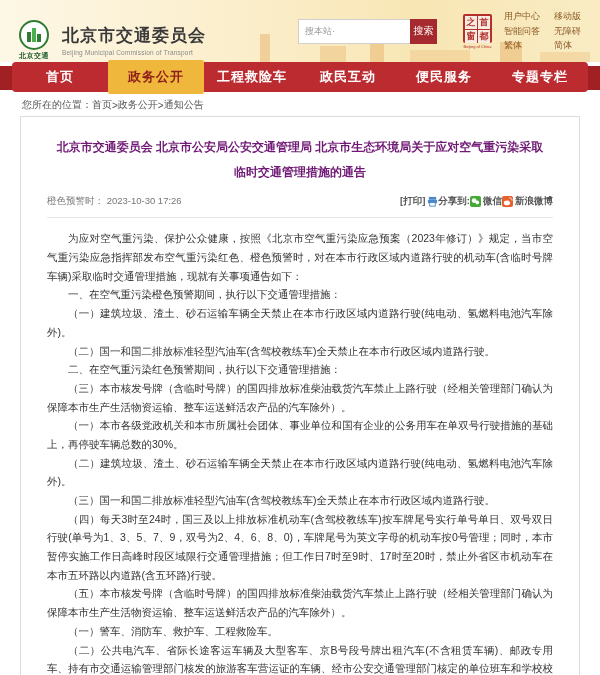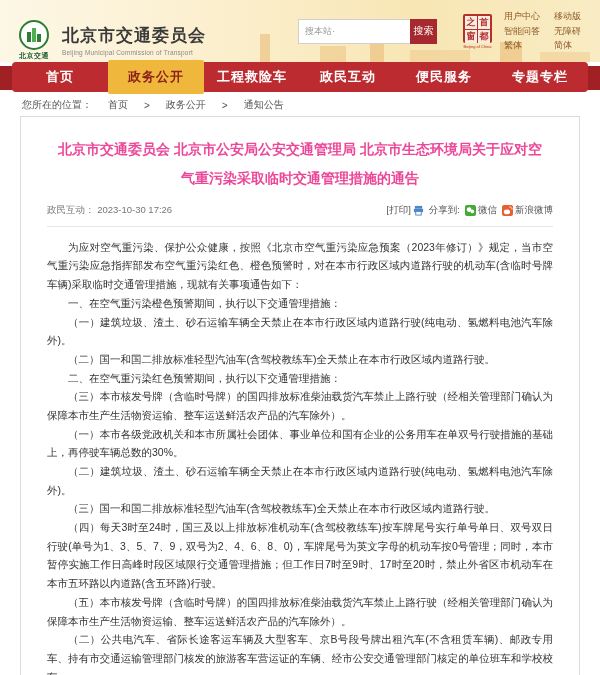--- a/index.html
+++ b/index.html
@@ -52,31 +52,31 @@
   .nav-backdrop { position:absolute; left:0; right:0; top:4px; height:24px; background:#a02024; }
   .nav-bar { position:absolute; left:12px; right:12px; top:0; height:30px; background:#bb2b30;
     border-radius:4px; display:flex; }
   .nav-tab { flex:1; display:flex; align-items:center; justify-content:center;
     color:#fff; font-size:13px; font-weight:bold; letter-spacing:1px; cursor:pointer; }
   .nav-tab.active { background:#efb73c; color:#8d1f1c; border-radius:2px;
     margin:-2px 0; height:34px; align-self:center; }
 
   
   .breadcrumb { height:22px; display:flex; align-items:center; padding-left:22px;
-    font-size:10px; color:#555; gap:16px; }
+    font-size:10px; color:#555; gap:0; }
   .breadcrumb a { color:#555; text-decoration:none; cursor:pointer; }
 
   
   .content-box { position:relative; margin:0 20px; min-height:558px;
     background:#fff; border:1px solid #dcdcdc; padding:18px 26px 26px; }
-  .doc-title { text-align:center; font-size:14px; font-weight:bold; color:#ec4899;
+  .doc-title { text-align:center; font-size:12px; font-weight:bold; color:#701a75;
     line-height:2.1; padding:0 8px; }
   .meta-row { display:flex; justify-content:space-between; align-items:center;
     margin-top:10px; font-size:9.5px; color:#777; }
-  .meta-right { display:flex; align-items:center; gap:5px; color:#555; }
+  .meta-right { display:flex; align-items:center; color:#555;font-weight:bold; }
   .meta-right .ico { display:inline-flex; width:11px; height:11px; border-radius:2px;
     align-items:center; justify-content:center; }
   .ico-print { color:#4a86c8; }
   .ico-wechat { background:#45a935; }
   .ico-weibo { background:#e6602e; }
   .ico svg { width:100%; height:100%; }
   .print-link, .share-item { cursor:pointer; display:inline-flex; align-items:center; gap:2px; }
   .meta-divider { border-bottom:1px solid #e7e7e7; margin-top:9px; }
 
   .doc-body { margin-top:11px; font-size:10.5px; color:#333; line-height:1.78;
@@ -167,21 +167,21 @@
   <a>政务公开</a>
   <span>&gt;</span>
   <a>通知公告</a>
 </div>
 
 <div class="content-box">
   <h1 class="doc-title">北京市交通委员会 北京市公安局公安交通管理局 北京市生态环境局关于应对空气重污染采取临时交通管理措施的通告</h1>
 
   <div class="meta-row">
     <div>
-      <span>政民互动：</span>
+      <span>橙色预警时：</span>
       <span>2023-10-30 17:26</span>
     </div>
     <div class="meta-right">
       <span class="print-link">
         <span>[打印]</span>
         <span class="ico ico-print">
           <svg viewBox="0 0 12 12">
               <rect x="2" y="1" width="8" height="3" fill="currentColor"></rect>
               <rect x="1" y="4" width="10" height="4" rx="1" fill="currentColor"></rect>
               <rect x="3" y="7" width="6" height="4" fill="#fff" stroke="currentColor" stroke-width="1"></rect>
@@ -218,16 +218,17 @@
       <p>一、在空气重污染橙色预警期间，执行以下交通管理措施：</p>
       <p>（一）建筑垃圾、渣土、砂石运输车辆全天禁止在本市行政区域内道路行驶(纯电动、氢燃料电池汽车除外)。</p>
       <p>（二）国一和国二排放标准轻型汽油车(含驾校教练车)全天禁止在本市行政区域内道路行驶。</p>
       <p>二、在空气重污染红色预警期间，执行以下交通管理措施：</p>
       <p>（三）本市核发号牌（含临时号牌）的国四排放标准柴油载货汽车禁止上路行驶（经相关管理部门确认为保障本市生产生活物资运输、整车运送鲜活农产品的汽车除外）。</p>
       <p>（一）本市各级党政机关和本市所属社会团体、事业单位和国有企业的公务用车在单双号行驶措施的基础上，再停驶车辆总数的30%。</p>
       <p>（二）建筑垃圾、渣土、砂石运输车辆全天禁止在本市行政区域内道路行驶(纯电动、氢燃料电池汽车除外)。</p>
       <p>（三）国一和国二排放标准轻型汽油车(含驾校教练车)全天禁止在本市行政区域内道路行驶。</p>
       <p>（四）每天3时至24时，国三及以上排放标准机动车(含驾校教练车)按车牌尾号实行单号单日、双号双日行驶(单号为1、3、5、7、9，双号为2、4、6、8、0)，车牌尾号为英文字母的机动车按0号管理；同时，本市暂停实施工作日高峰时段区域限行交通管理措施；但工作日7时至9时、17时至20时，禁止外省区市机动车在本市五环路以内道路(含五环路)行驶。</p>
       <p>（五）本市核发号牌（含临时号牌）的国四排放标准柴油载货汽车禁止上路行驶（经相关管理部门确认为保障本市生产生活物资运输、整车运送鲜活农产品的汽车除外）。</p>
+      <p>（一）警车、消防车、救护车、工程救险车。</p>
       <p>（二）公共电汽车、省际长途客运车辆及大型客车、京B号段号牌出租汽车(不含租赁车辆)、邮政专用车、持有市交通运输管理部门核发的旅游客车营运证的车辆、经市公安交通管理部门核定的单位班车和学校校车。</p>
     </div>
 
 </div>
 
 </body></html>

